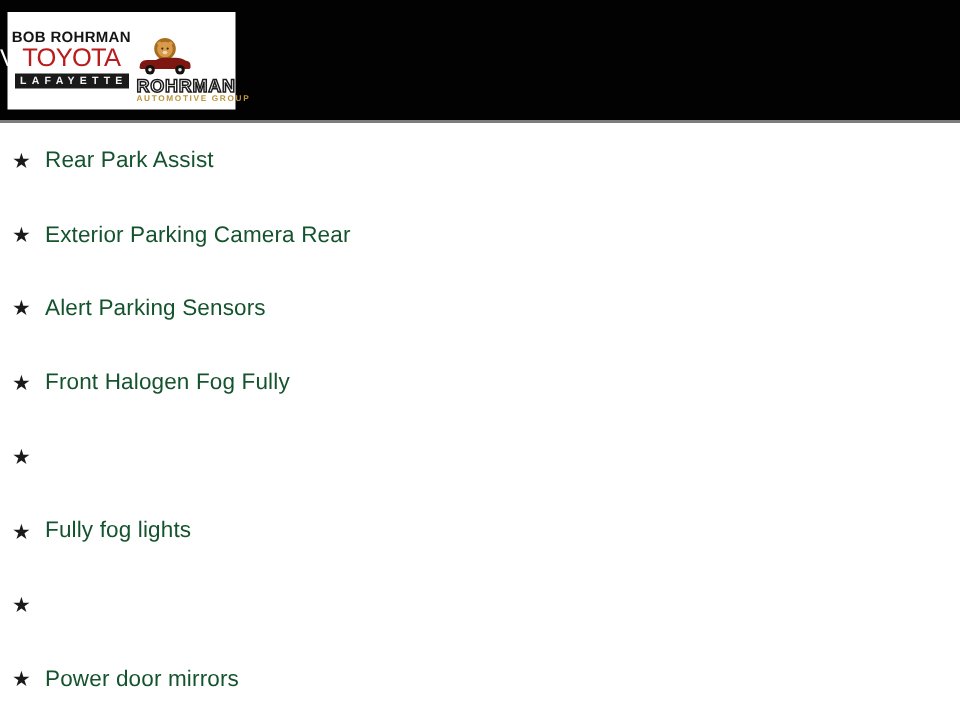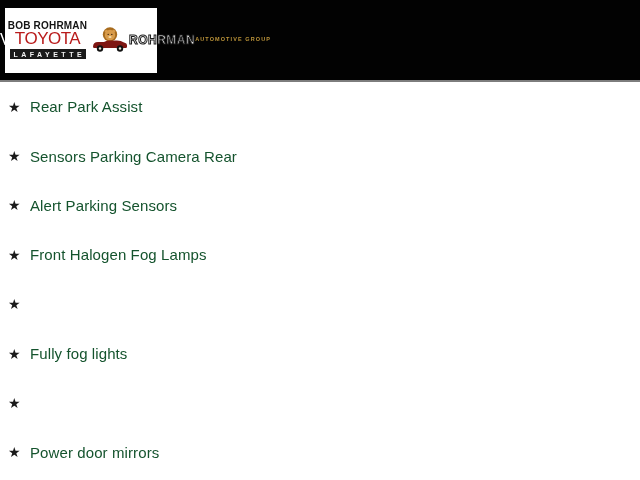--- a/index.html
+++ b/index.html
@@ -83,22 +83,21 @@
     width: 2px;
     height: 46px;
     background: #1a1a1a;
     margin: 0 2px 0 2px;
     align-self: flex-start;
     margin-top: 2px;
   }
   .logo-right {
     flex: 1;
     display: flex;
-    flex-direction: row;
-    align-items: center;
+    flex-direction: column;
     justify-content: flex-end;
     height: 100%;
   }
   .logo-group-name {
     font-size: 12px;
     font-weight: 700;
     color: #ffffff;
     -webkit-text-stroke: 1px #1a1a1a;
     letter-spacing: 0.5px;
     line-height: 1;
@@ -184,29 +183,29 @@
     <div class="header-title">Vehicle Highlights</div>
   </div>
 
   <ul class="highlights-list">
     <li class="highlight-item">
       <span class="star-bullet">★</span>
       <span class="highlight-label">Rear Park Assist</span>
     </li>
     <li class="highlight-item">
       <span class="star-bullet">★</span>
-      <span class="highlight-label">Sensors Parking Camera Rear</span>
+      <span class="highlight-label">Exterior Parking Camera Rear</span>
     </li>
     <li class="highlight-item">
       <span class="star-bullet">★</span>
       <span class="highlight-label">Alert Parking Sensors</span>
     </li>
     <li class="highlight-item">
       <span class="star-bullet">★</span>
-      <span class="highlight-label">Front Halogen Fog Lamps</span>
+      <span class="highlight-label">Front Halogen Fog Fully</span>
     </li>
     <li class="highlight-item">
       <span class="star-bullet">★</span>
     </li>
     <li class="highlight-item">
       <span class="star-bullet">★</span>
       <span class="highlight-label">Fully fog lights</span>
     </li>
     <li class="highlight-item">
       <span class="star-bullet">★</span>

